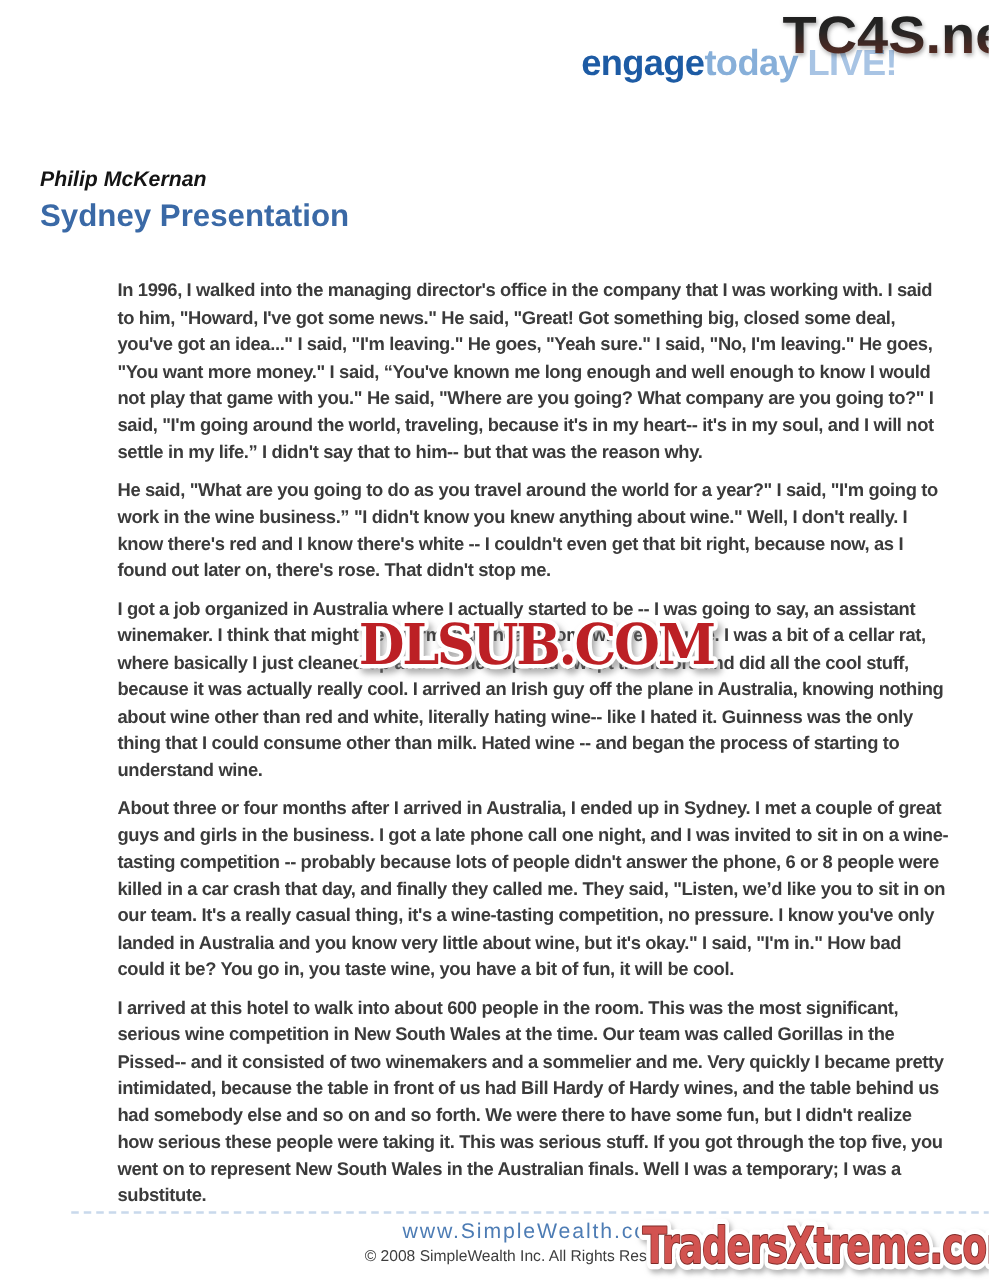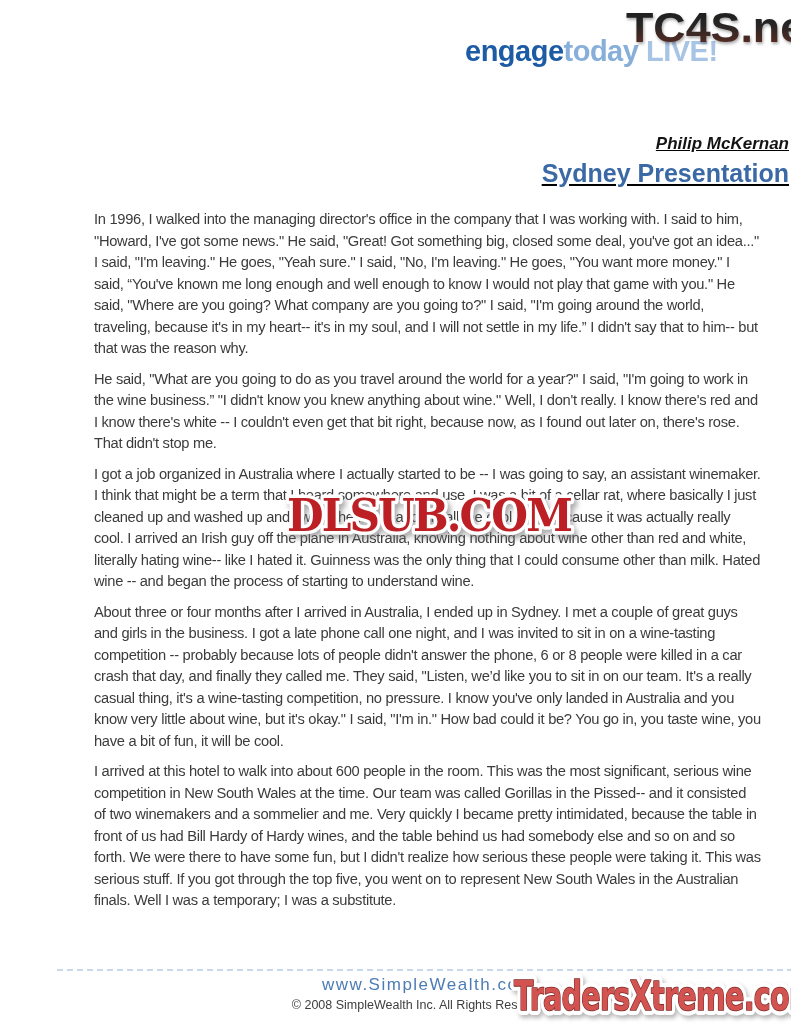--- a/index.html
+++ b/index.html
@@ -11,27 +11,27 @@
         letter-spacing:-0.5px;white-space:nowrap;z-index:1;}
   .lg-engage{color:#1d5ba4;}
   .lg-today{color:#87afd9;}
   .lg-live{color:#a8c4e4;}
 
   
   .wm-tc4s{position:absolute;left:591px;top:1px;z-index:2;
            filter:drop-shadow(1px 2px 1.5px rgba(60,60,60,0.45));}
 
   
-  .header{position:absolute;left:0;top:133px;width:757px;text-align:right;z-index:1;text-decoration:underline;}
+  .header{position:absolute;left:0;top:133px;width:757px;text-align:left;z-index:1;}
   .author{font-size:17px;line-height:22px;font-weight:bold;font-style:italic;color:#141414;}
   .title{font-size:25px;line-height:30px;font-weight:bold;color:#3a69a6;margin:3px 0 0;}
 
   
-  .content{position:absolute;left:62px;top:209px;width:667px;z-index:1;
-           font-size:14.7px;line-height:21.5px;letter-spacing:-0.3px;color:#3b3b3b;}
+  .content{position:absolute;left:62px;top:223px;width:667px;z-index:1;
+           font-size:14.7px;line-height:21.5px;letter-spacing:-0.3px;color:#3b3b3b;font-weight:bold;}
   .content p{margin:0 0 9px 0;}
 
   
   .wm-dlsub{position:absolute;left:247px;top:484px;z-index:5;
             filter:drop-shadow(3px 4px 2.5px rgba(110,110,110,0.55));}
 
   
   .footer-rule{position:absolute;left:25px;top:969px;width:766px;height:0;
                border-top:2px dashed #c9d9ec;z-index:1;}
   .footer{position:absolute;left:0;top:975px;width:780px;text-align:center;z-index:1;}

